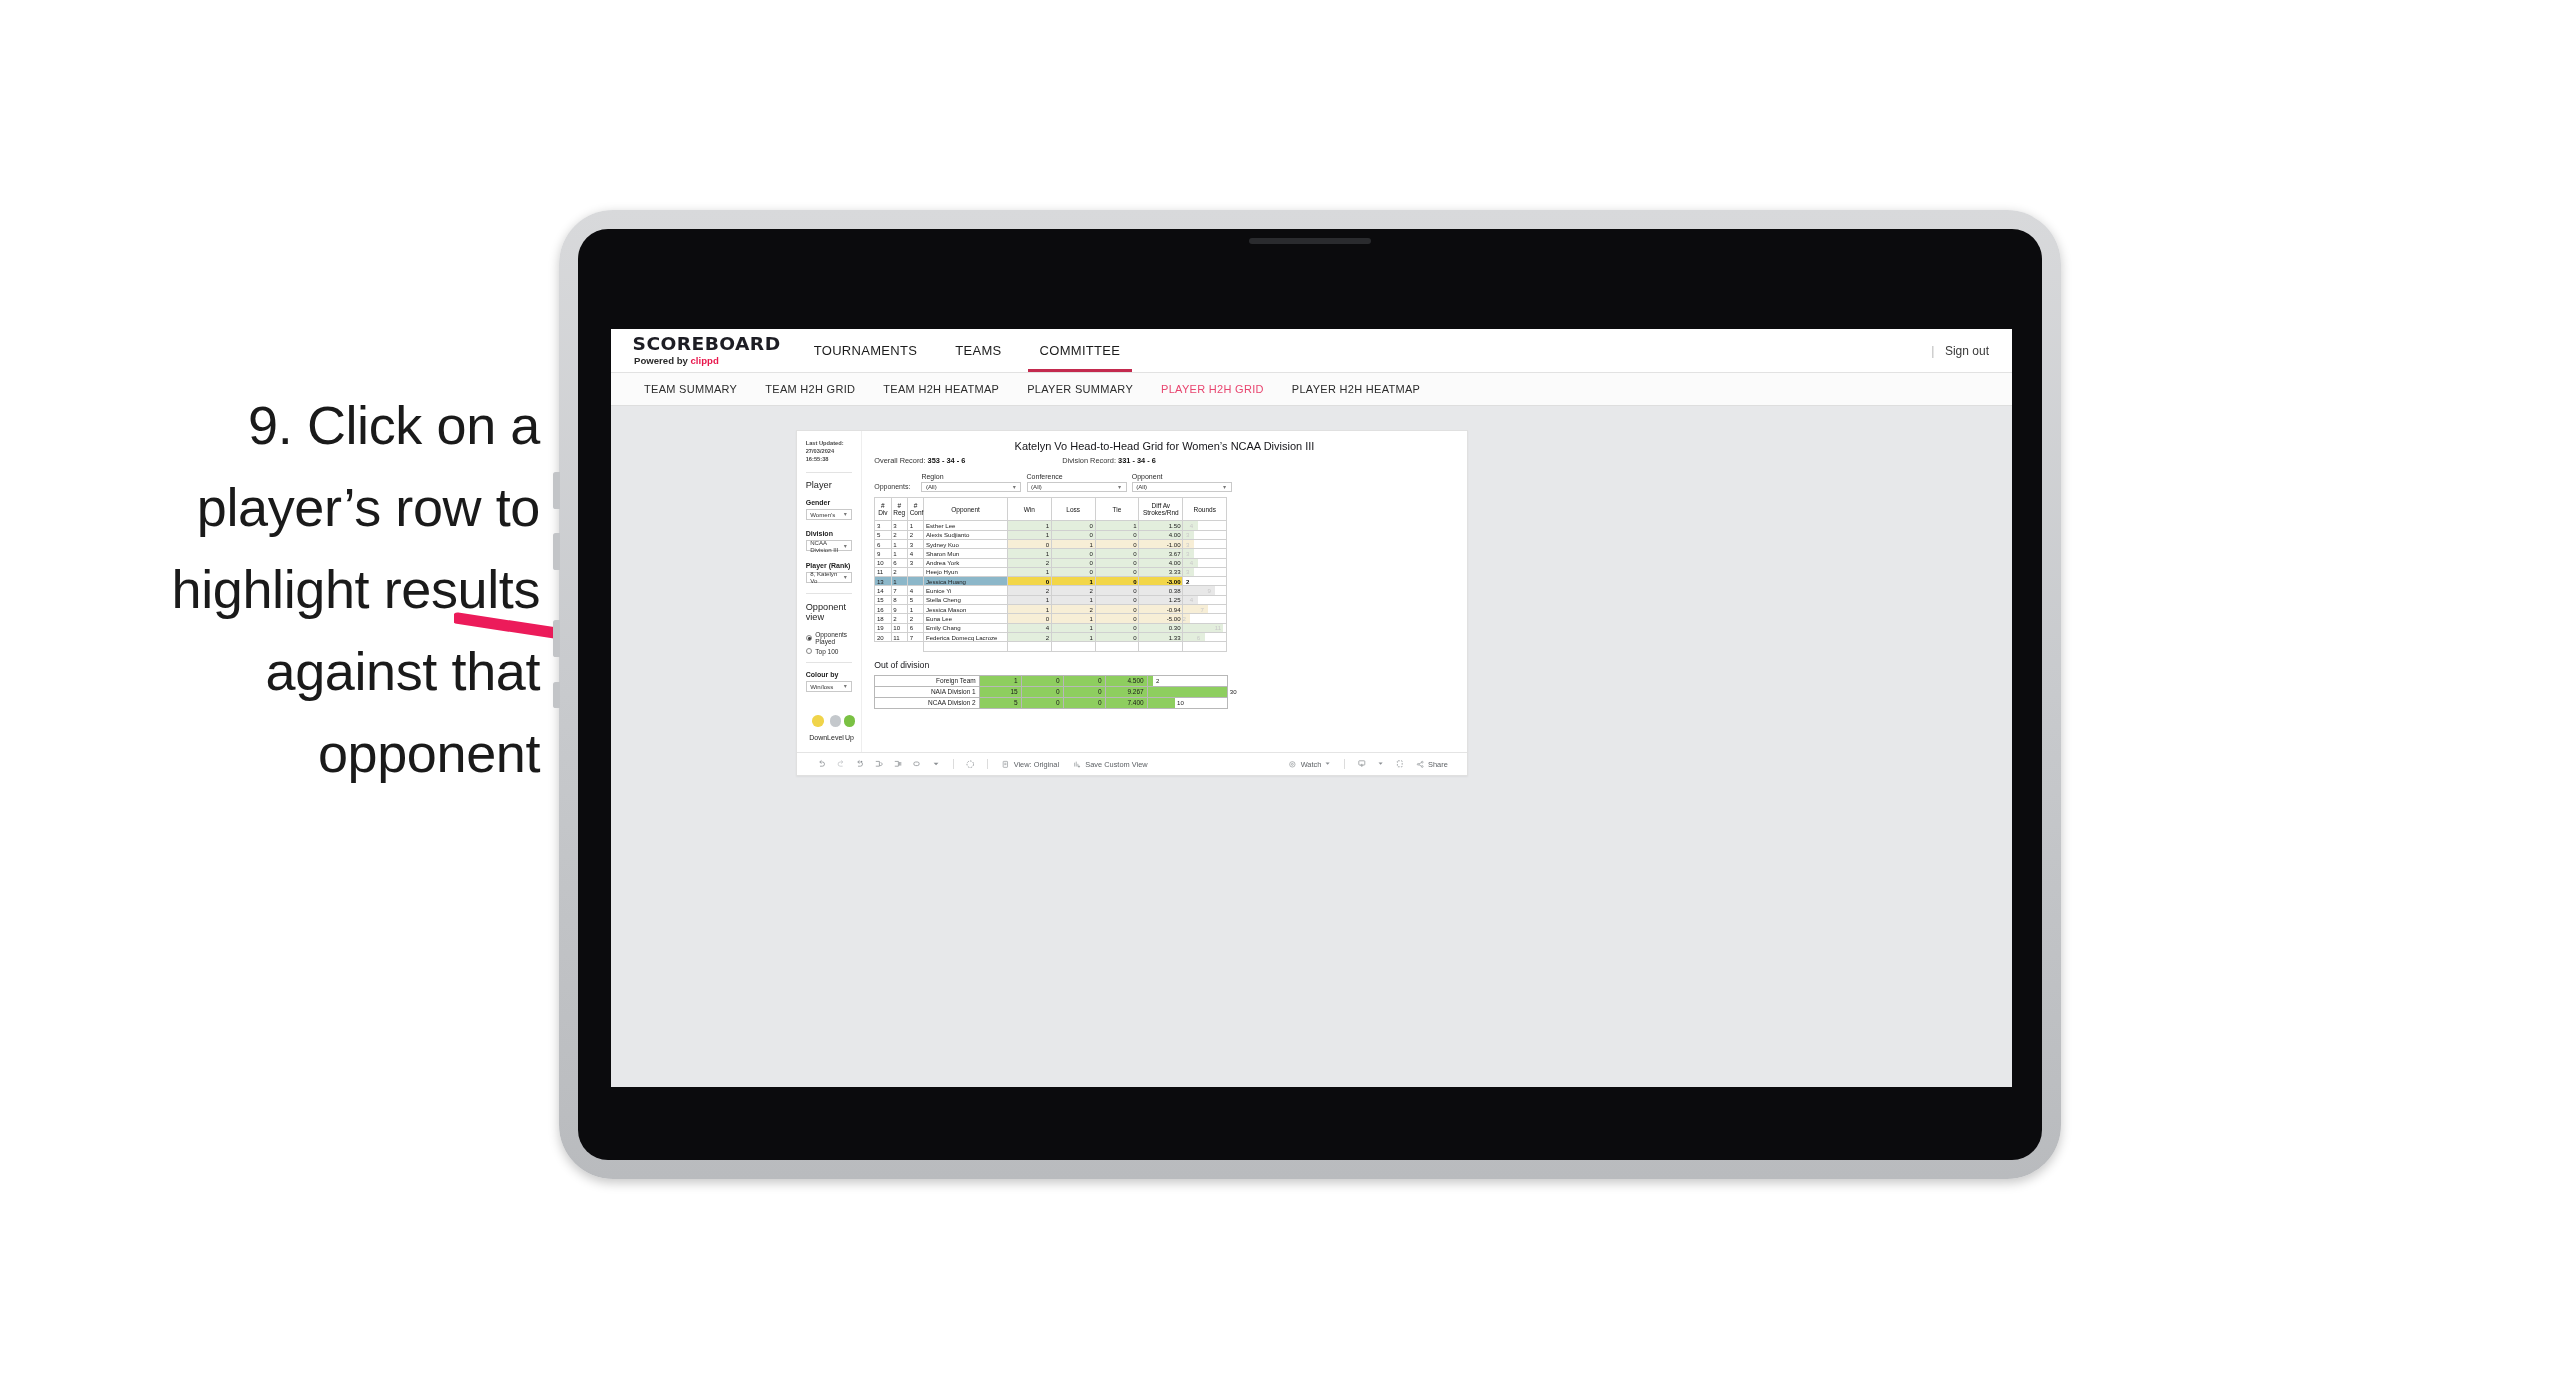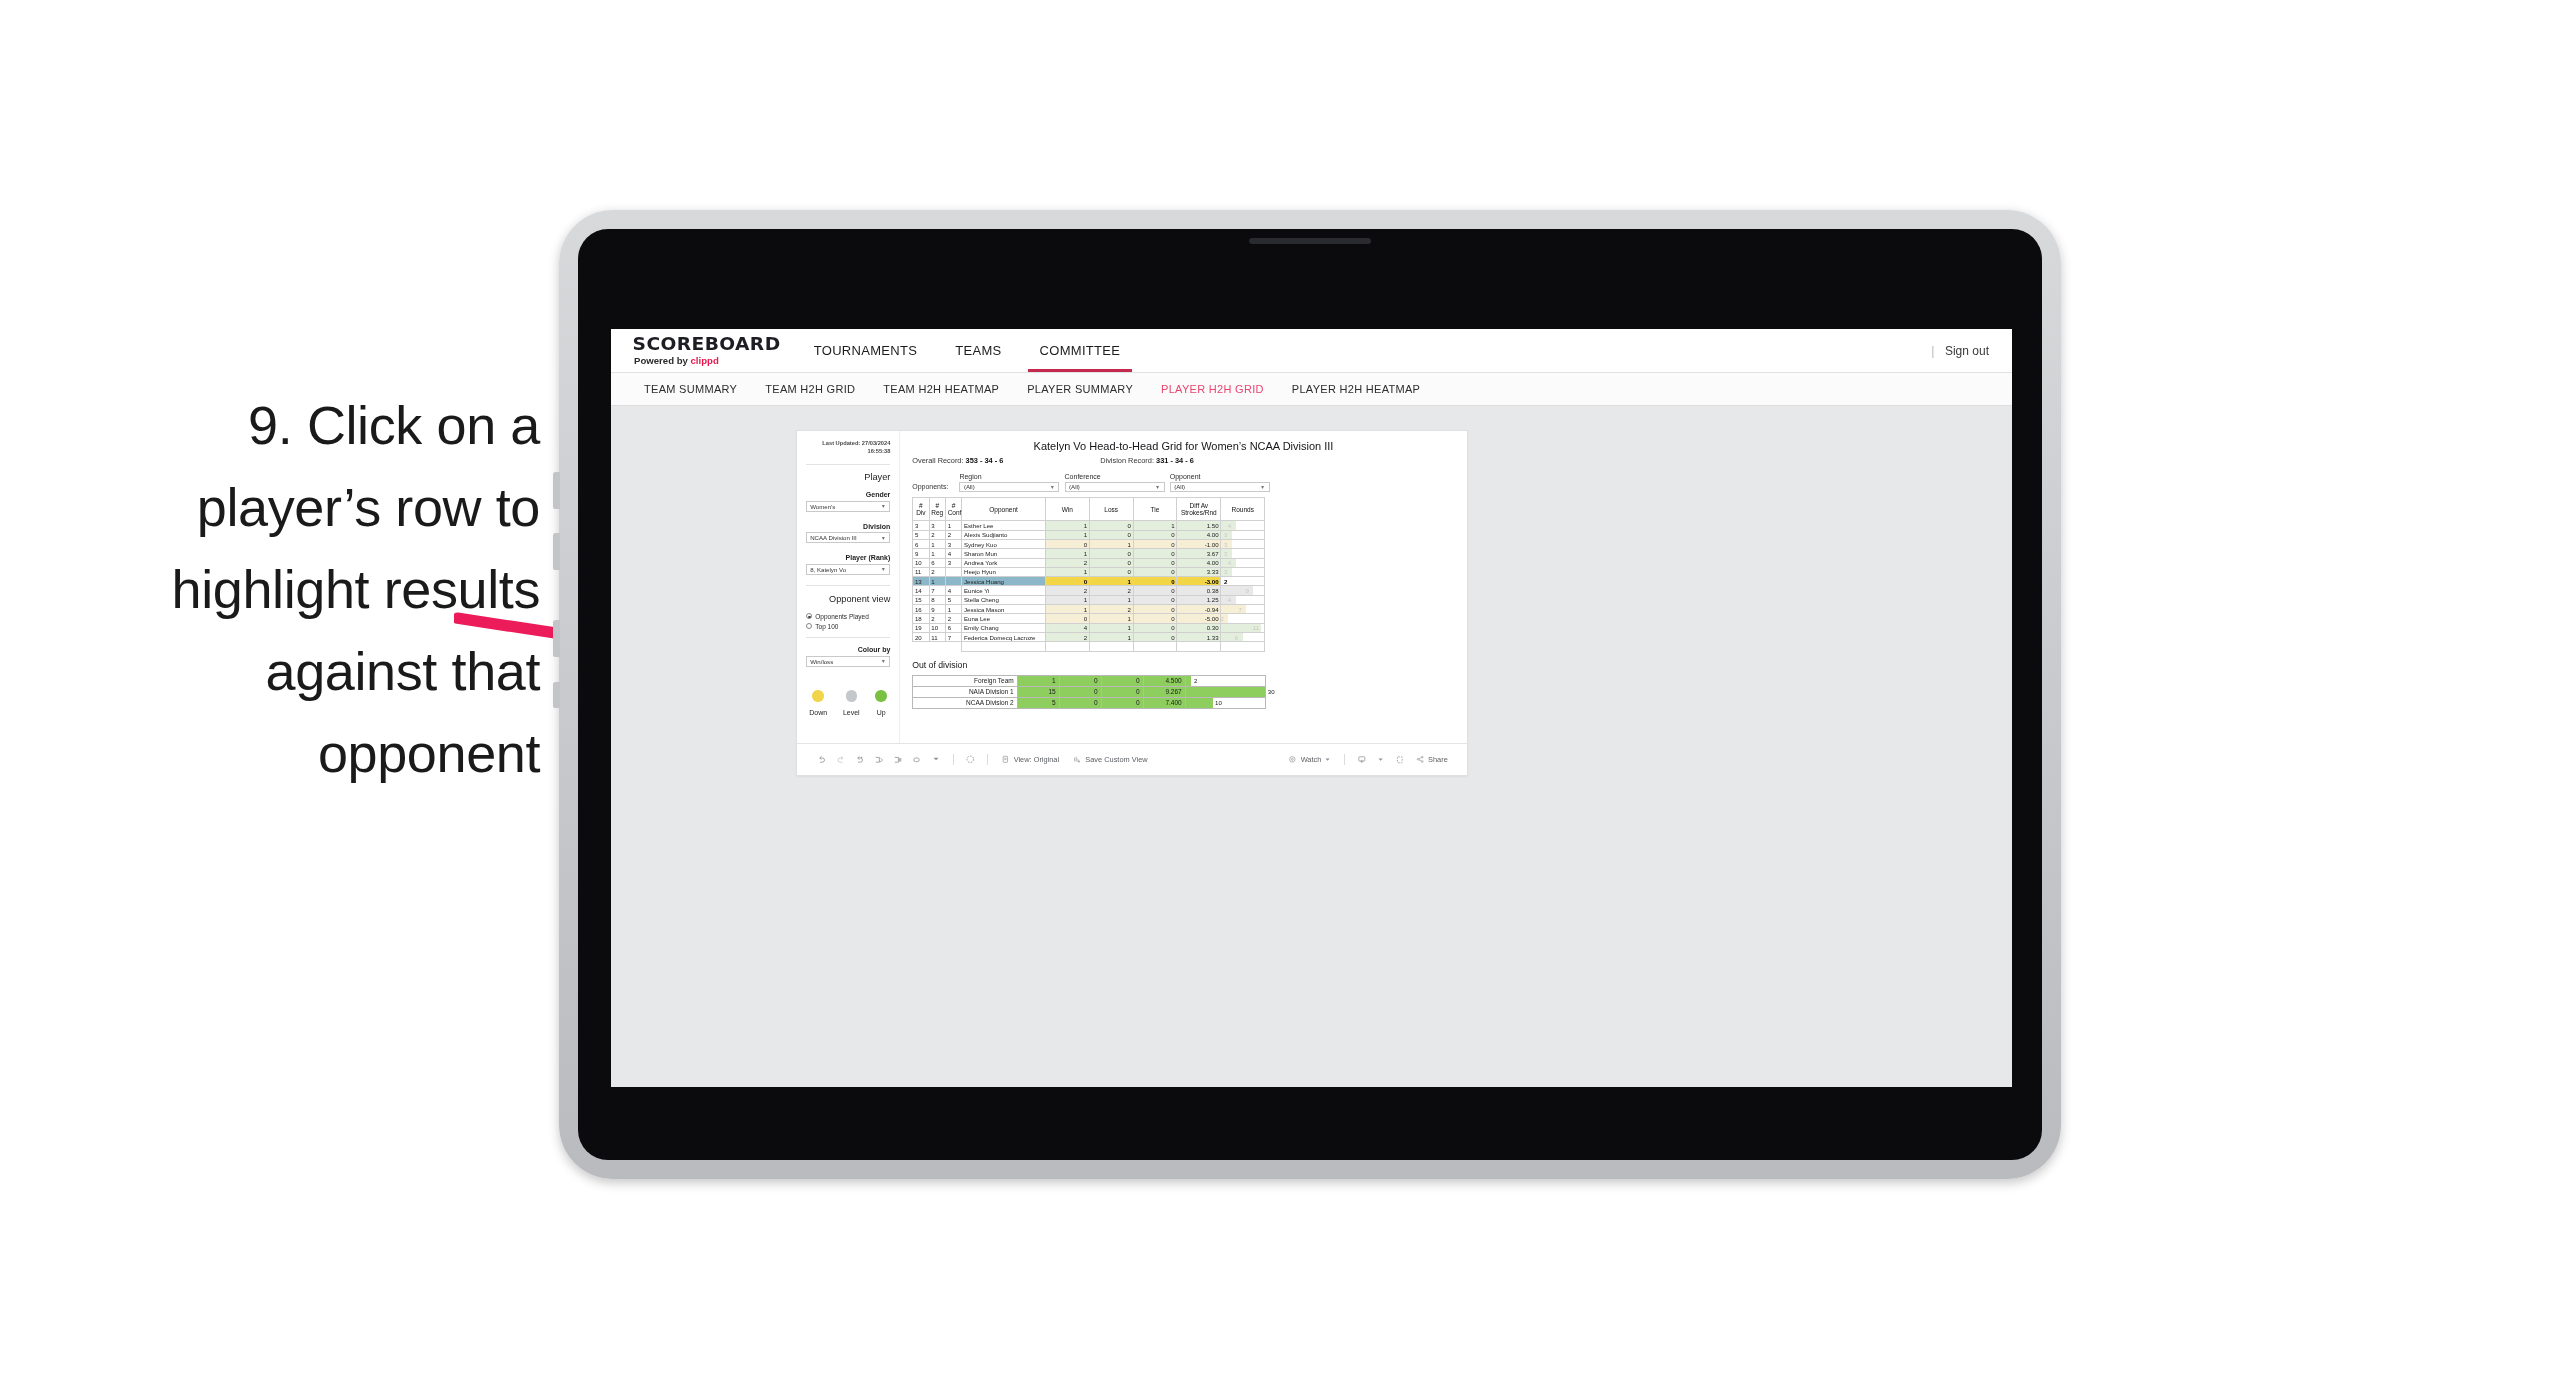--- a/index.html
+++ b/index.html
@@ -92,21 +92,21 @@
   #workbook {
     position:absolute; left:185px; top:101px;
     width:672px; height:346px;
     background:#fff; border:0.9px solid #e0e0e0;
     display:flex; flex-direction:column;
     box-shadow:0 0.9px 1.7px rgba(0,0,0,.05);
   }
   .wb-body { display:flex; flex:1; overflow:hidden; }
 
   
-  .wb-side { width:103px; padding:8.7px 8.7px 0 8.7px; border-right:0.9px solid #eee;text-align:right; }
+  .wb-side { width:65px; padding:8.7px 8.7px 0 8.7px; border-right:0.9px solid #eee; }
   .last-upd { font-size:5.7px; color:#4a4a4a; line-height:1.4; font-weight:600; }
   .hr { height:0.9px; background:#e3e3e3; margin:7.9px 0 7.9px 0; }
   .sec-title { font-size:9.2px; color:#1d1d1d; margin-bottom:8.7px; }
   .fld-label { font-size:7px; font-weight:bold; color:#1d1d1d; margin-bottom:2.6px; }
   .sel {
     height:11.4px; border:0.9px solid #c9c9c9; background:#fff;
     display:flex; align-items:center; justify-content:space-between;
     padding:0 3.5px; font-size:6.1px; color:#333; margin-bottom:10.5px;
   }
   .sel .caret { font-size:5.2px; color:#777; }
@@ -157,21 +157,21 @@
   .ood-title { font-size:8.7px; color:#16161a; margin:8.7px 0 4.4px 0; }
   table.ood { border-collapse:collapse; width:353px; table-layout:fixed; }
   table.ood td { border:0.9px solid #b8b8b8; font-size:6.5px; height:11px; padding:0 3.5px; color:#1a1a1a; }
   td.ood-name { width:105px; text-align:right; background:#fff; }
   td.ood-v { width:42px; text-align:right; background:#8ece5f; }
   td.ood-d { width:42px; text-align:right; background:#8ece5f; }
   td.ood-r { width:80px; position:relative; padding:0; }
 
   
   .wb-toolbar {
-    height:32px; border-top:0.9px solid #e4e4e4; background:#fff;
+    height:23px; border-top:0.9px solid #e4e4e4; background:#fff;
     display:flex; align-items:center; padding-left:15.7px; gap:0px;
     color:#6b6f73;
   }
   .tb-ico { width:19px; height:17.5px; display:flex; align-items:center; justify-content:center; }
   .tb-sep { width:0.9px; height:10.5px; background:#dcdcdc; margin:0 7px; }
   .tb-item { display:flex; align-items:center; gap:3.5px; font-size:7.4px; color:#5a5e62; padding:0 7px; }
   .tb-right { margin-left:auto; display:flex; align-items:center; padding-right:12.2px; }
 </style>
 </head>
 <body>

